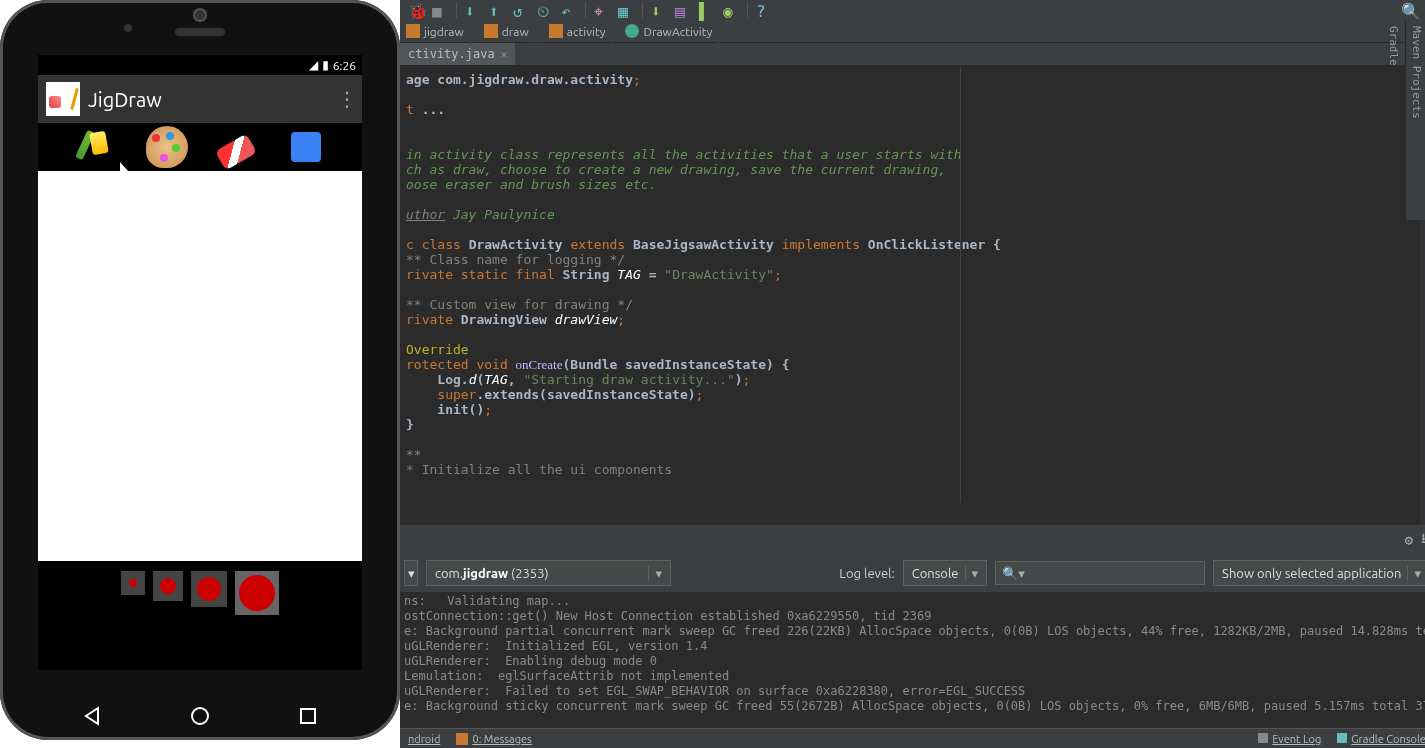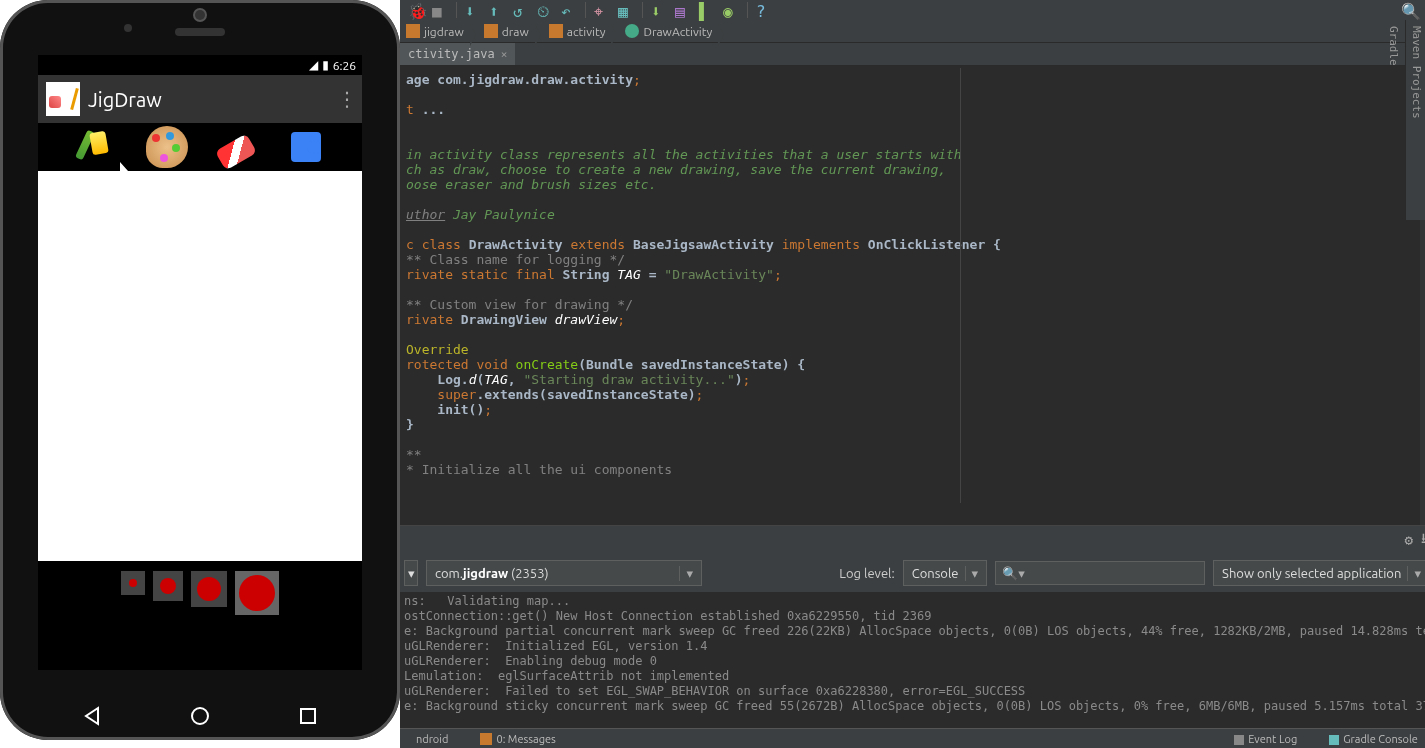--- a/index.html
+++ b/index.html
@@ -129,21 +129,21 @@
 .code-area {
   flex:1; background:#2b2b2b; font-size:13px; line-height:15px;
   padding:6px 0 6px 6px; white-space:pre; overflow:hidden;
   border-bottom:1px solid #444; position:relative;
 }
 .code-area .kw { color:#cc7832; }
 .code-area .str { color:#6a8759; }
 .code-area .com { color:#808080; }
 .code-area .ann { color:#bbb529; }
 .code-area .id { color:#a9b7c6;font-weight:bold; }
-.code-area .fn { color:#84cc16; }
+.code-area .fn { color:#c4b5fd;font-family:Liberation Serif, serif; }
 .code-area .fld { color:#ffffff; font-style:italic; }
 .code-area .tag { color:#808080; font-style:italic; text-decoration:underline; }
 .code-area .doc { color:#629755; font-style:italic; }
 .right-gutter { position:absolute; right:0; top:0; bottom:0; width:14px; background:#313335; }
 .right-gutter .gtick { position:absolute; left:2px; width:8px; height:2px; background:#6a8759; }
 .code-logcat-bar {
   height:28px; background:#3c3f41; display:flex; align-items:center; justify-content:flex-end;
   padding:0 8px; gap:8px;
 }
 .gear-icon { color:#aaa; font-size:14px; }
@@ -163,21 +163,21 @@
 }
 .log-level-label { margin-left:auto; color:#ccc; }
 .logcat-output {
   flex:0 0 136px; background:#2b2b2b; font-size:12px; line-height:15px;
   color:#8a8a8a; white-space:pre; overflow:hidden; padding:2px 4px;
 }
 .status-bar-bottom {
   height:20px; background:#3c3f41; display:flex; align-items:center;
   font-size:11px; font-family:"Ubuntu",sans-serif; border-top:1px solid #555;
 }
-.status-item { display:flex; align-items:flex-end; gap:4px; padding:0 16px; }
+.status-item { display:flex; align-items:flex-start; gap:4px; padding:0 8px;text-decoration:underline; }
 .right-tool-strip {
   position:absolute; right:0; top:20px; width:20px; height:200px;
   background:#3c3f41;
   writing-mode:vertical-rl; font-size:11px; color:#999;
   display:flex; flex-direction:column; gap:10px; padding:6px 2px;
   border-left:1px solid #2a2a2a;
 }
 .top-right-search {
   position:absolute; right:4px; top:2px; color:#aaa;
 }
@@ -323,21 +323,21 @@
 <span class="com">**
 * Initialize all the ui components</span></div>
 
   <div class="code-logcat-bar">
     <span class="gear-icon">⚙</span>
     <span class="gear-icon">⭳</span>
   </div>
 
   <div class="logcat-filters">
     <span class="device-select" style="width:14px;padding:0 3px;">▾</span>
-    <span class="app-select" style="width:276px">
+    <span class="app-select" style="width:245px">
       <span>
         <span>com.</span><b style="color:#fff">jigdraw</b><span> (2353)</span>
       </span>
       <span style="margin-left:auto" class="dropdown-caret">▾</span>
     </span>
     <span class="log-level-label">Log level:</span>
     <span class="level-select">
       <span>Console</span>
       <span class="dropdown-caret">▾</span>
     </span>

